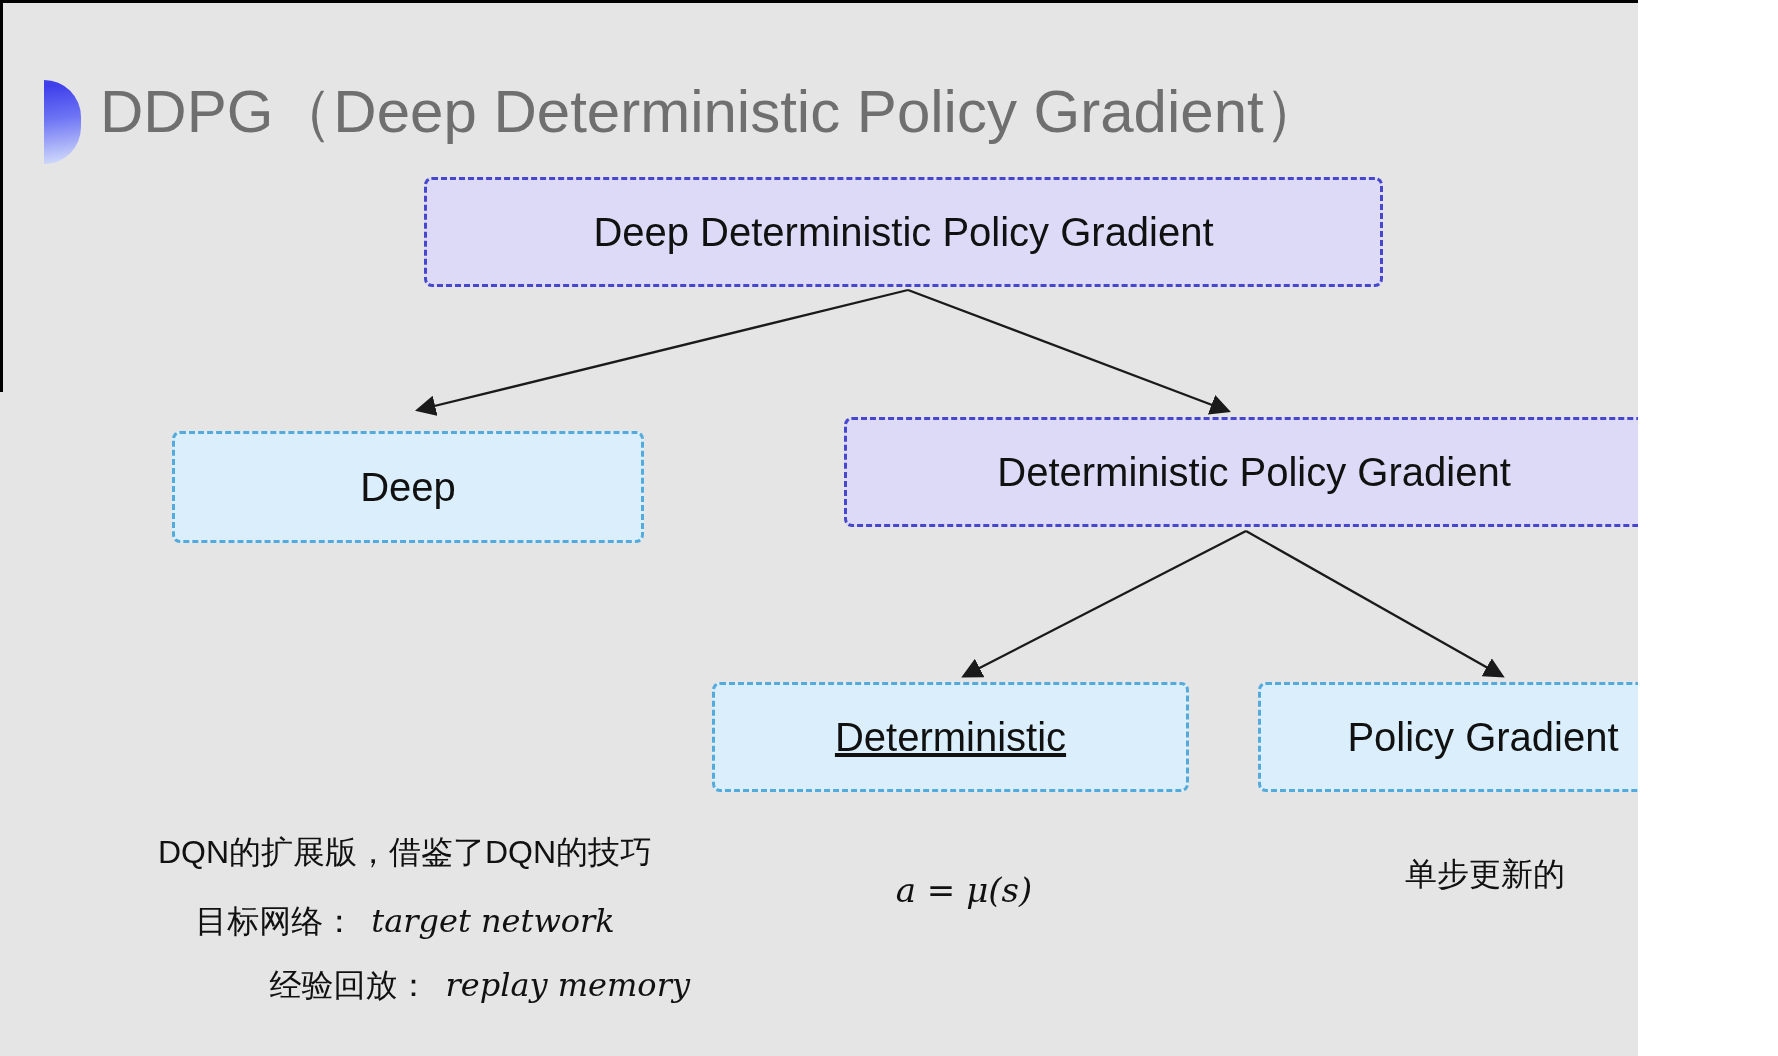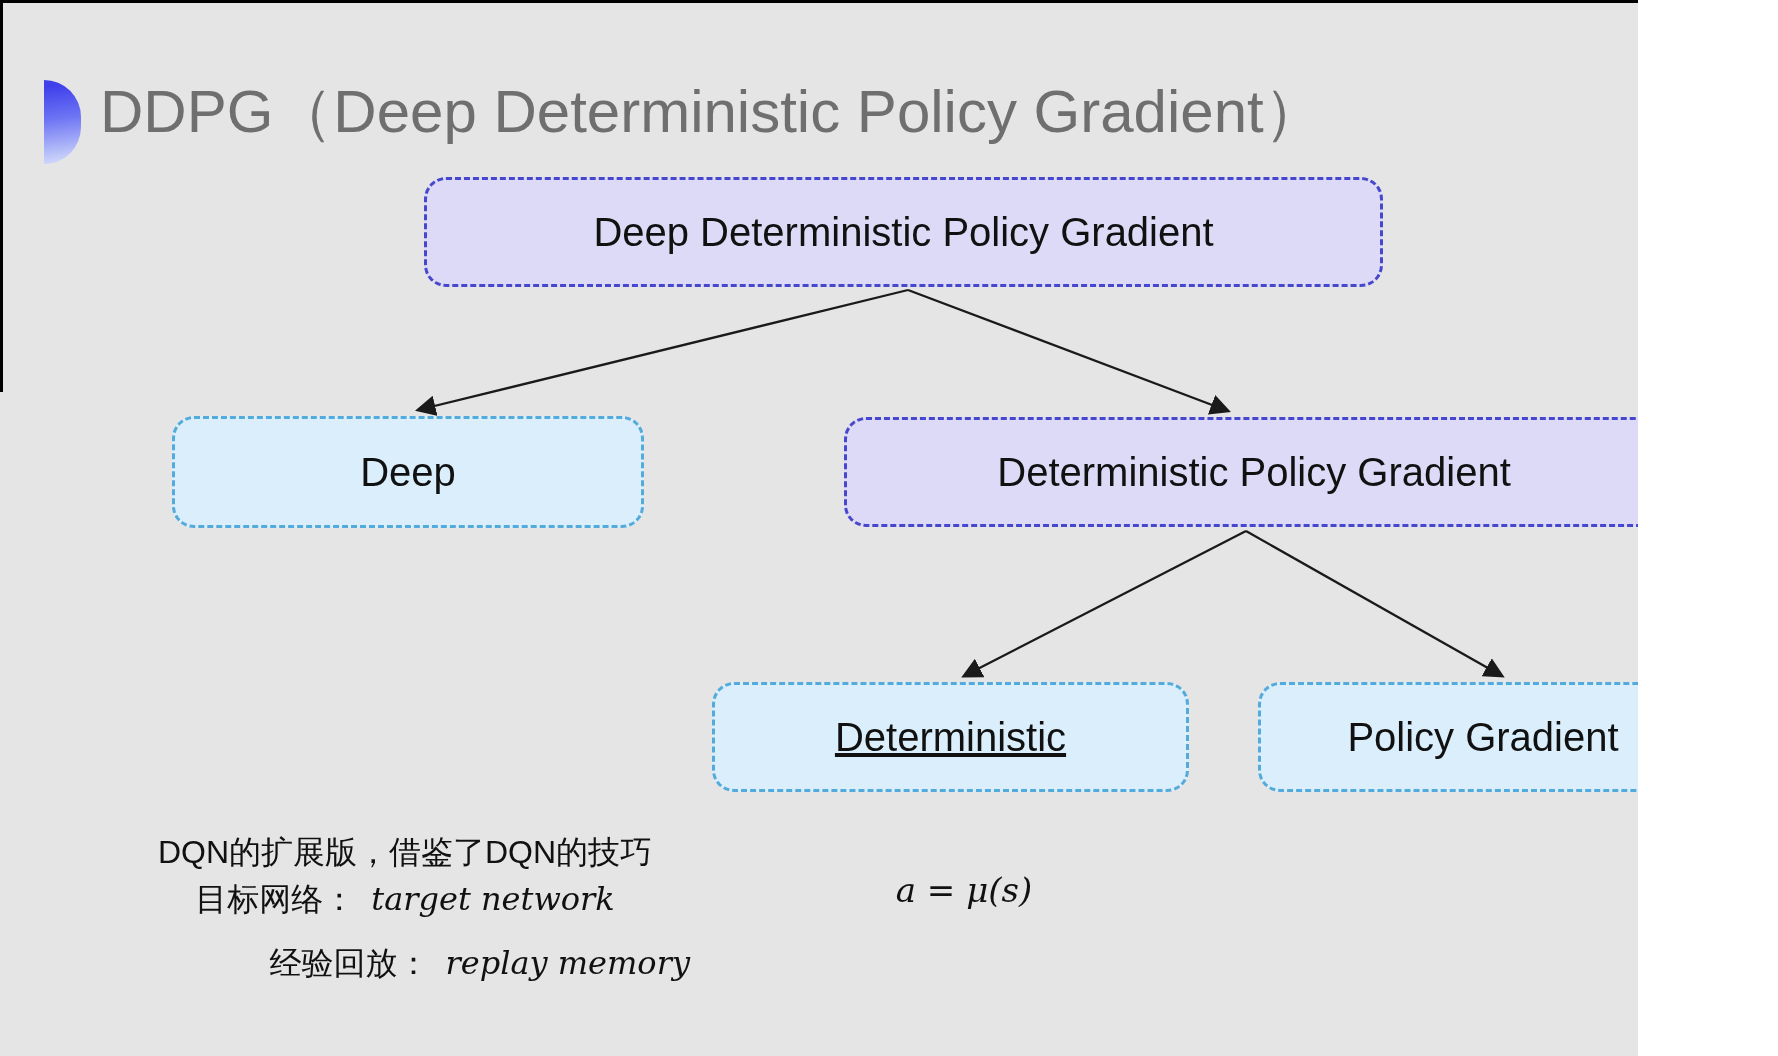--- a/index.html
+++ b/index.html
@@ -29,45 +29,45 @@
   .page-title {
     position: absolute; left: 100px; top: 70px;
     width: 1300px; height: 84px;
     font-size: 60px; line-height: 84px;
     color: #6f6f6f; letter-spacing: 0px;
     white-space: nowrap;
   }
   .node {
     position: absolute;
     display: flex; align-items: center; justify-content: center;
-    border-radius: 22px;
+    border-radius: 8px;
     font-size: 40px; color: #111;
     white-space: nowrap;
   }
   .node.purple { background: #dcdaf6; border: 3px dashed #4747cd; }
   .node.cyan   { background: #daeffb; border: 3px dashed #55aadc; }
   .node-root          { left: 424px;  top: 177px; width: 959px; height: 110px; }
-  .node-deep          { left: 172px;  top: 416px; width: 472px; height: 112px; }
+  .node-deep          { left: 172px;  top: 431px; width: 472px; height: 112px; }
   .node-dpg           { left: 844px;  top: 417px; width: 820px; height: 110px; }
   .node-deterministic { left: 712px;  top: 682px; width: 477px; height: 110px; text-decoration: underline; }
   .node-pg            { left: 1258px; top: 682px; width: 450px; height: 110px; }
   .arrows {
     position: absolute; left: 0; top: 0;
     width: 1778px; height: 1056px;
     pointer-events: none;
   }
   .note {
     position: absolute;
     text-align: center;
     color: #111;
     font-size: 32px;
     line-height: 42px;
   }
   .note-deep { left: 120px; top: 831px; width: 570px; }
-  .note-deep .row2 { margin-top: 5px; }
+  .note-deep .row2 { margin-top: 27px; }
   .note-deep .row3 { margin-top: 22px; text-align: right; }
   .note-det  { left: 738px; top: 851px; width: 452px; }
   .note-pg   { left: 1259px; top: 853px; width: 452px; }
   .term {
     font-family: "DejaVu Serif", "Liberation Serif", serif;
     font-style: italic;
     margin-left: 16px;
   }
   .formula {
     font-family: "DejaVu Serif", "Liberation Serif", serif;
@@ -134,15 +134,16 @@
     <div class="row3">
       <span>经验回放：</span><span class="term">replay memory</span>
     </div>
   </div>
 
   <div class="note note-det">
     <div class="formula">a = μ(s)</div>
   </div>
 
   <div class="note note-pg">
+    <div class="row1">单步更新的</div>
   </div>
 
 </div>
 
 </body></html>

